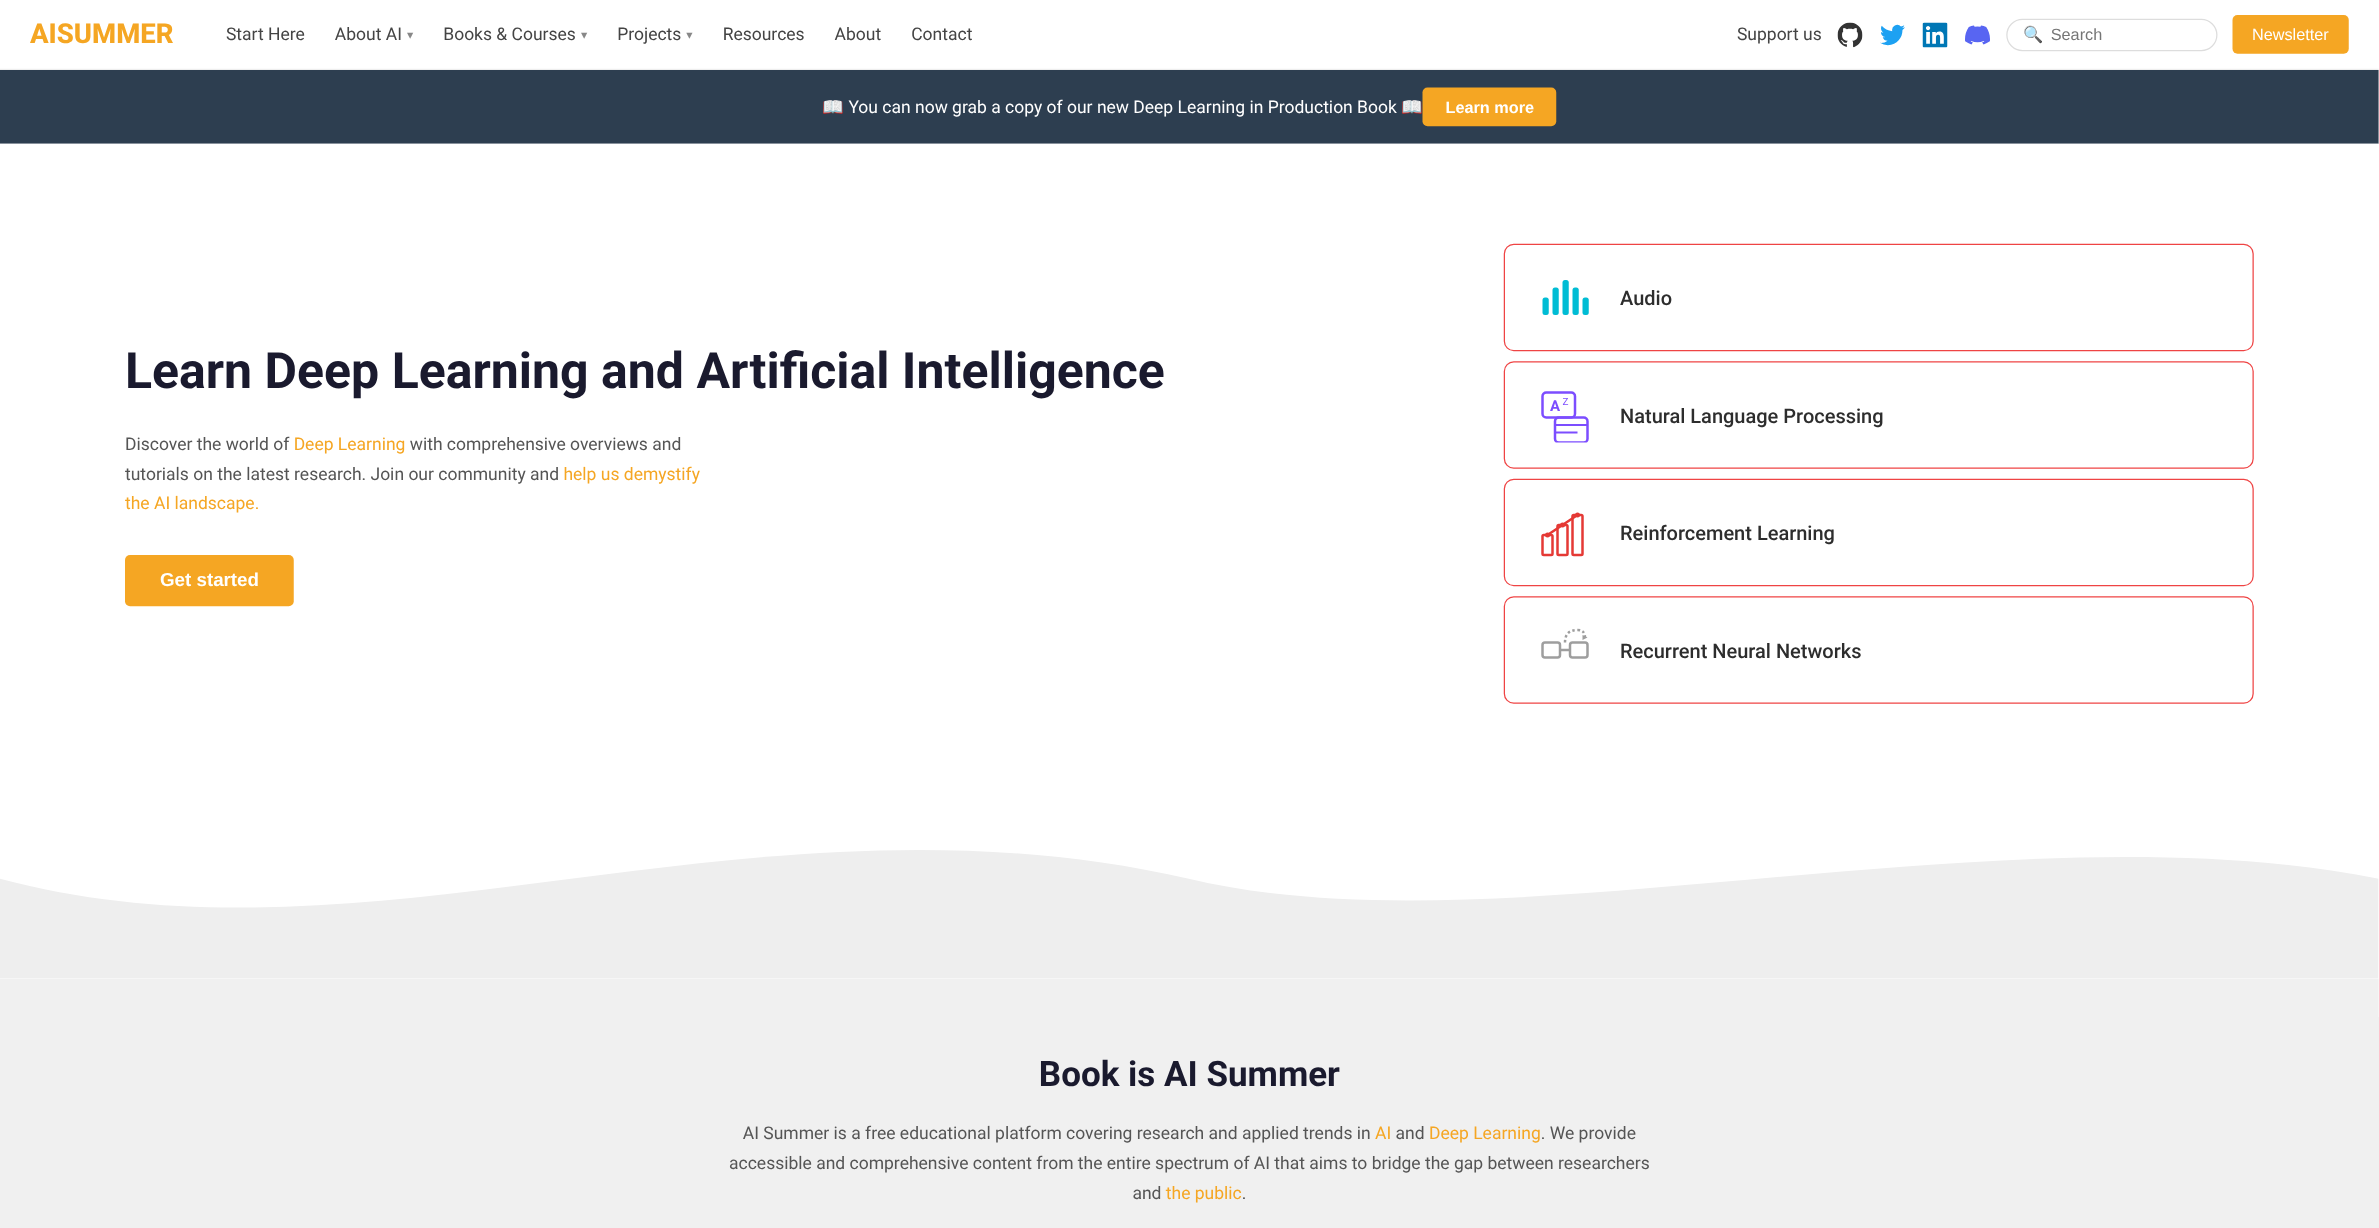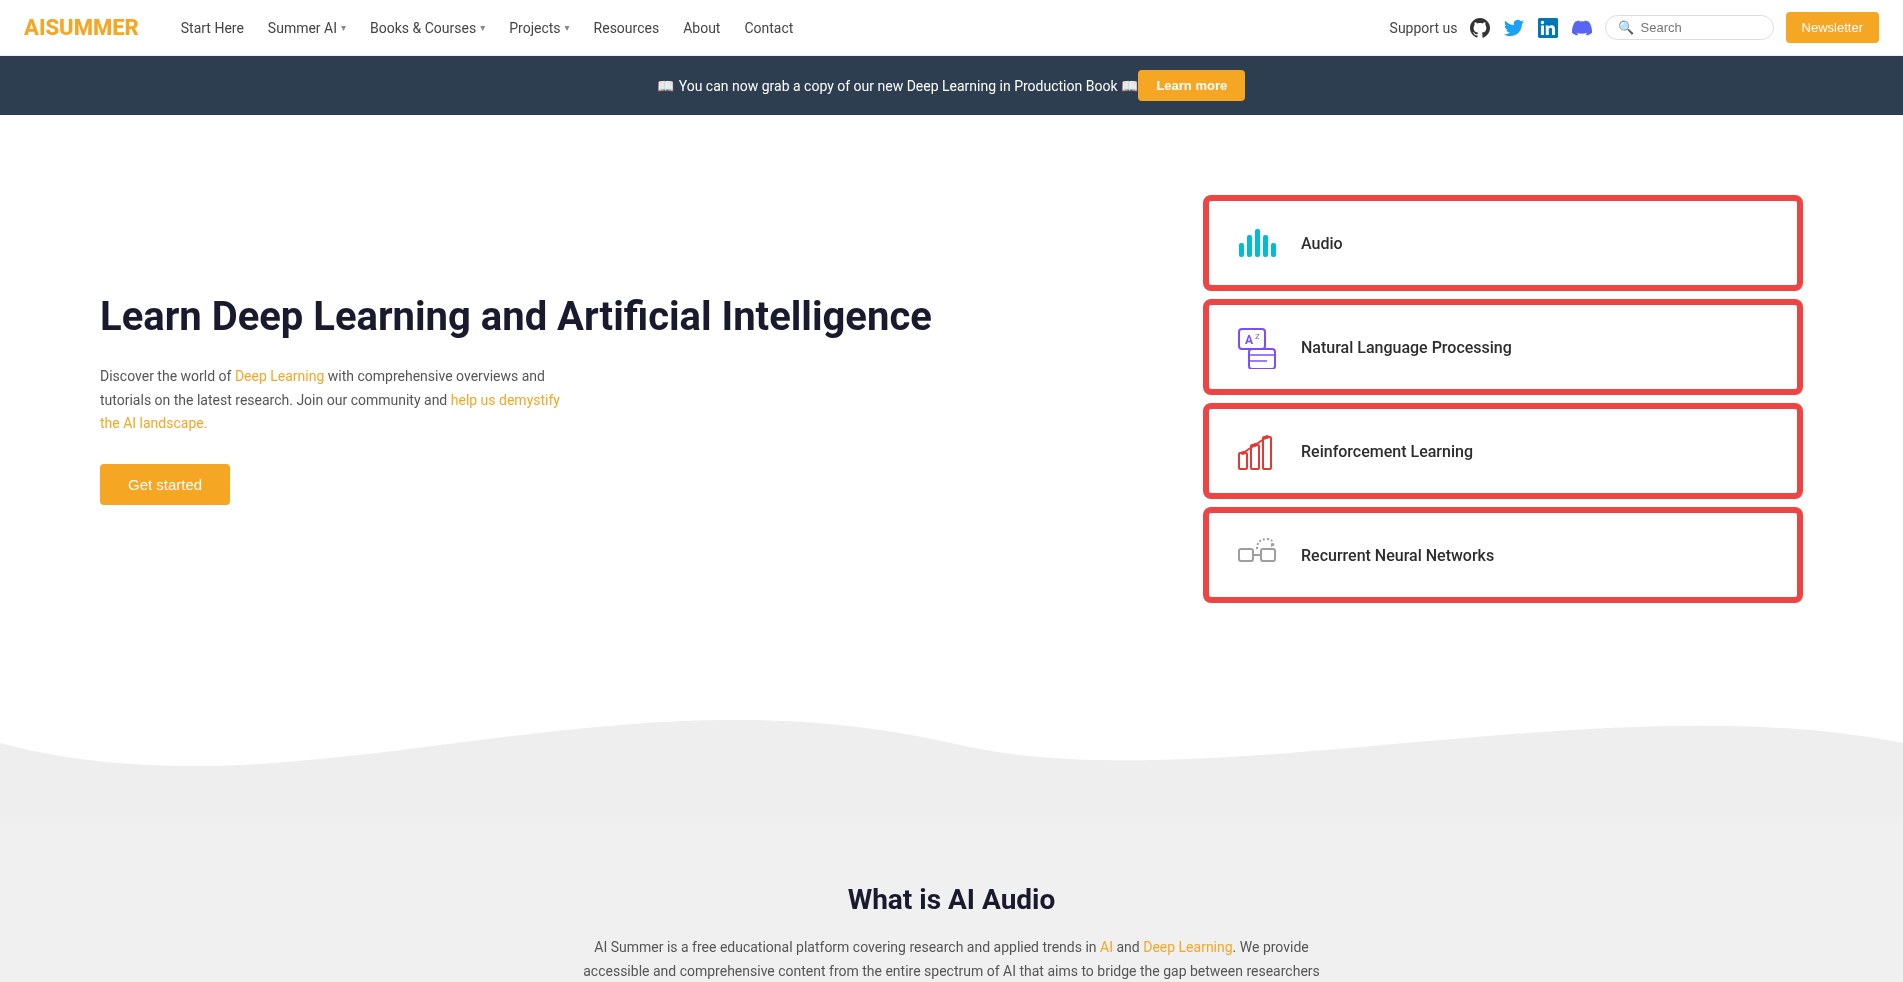--- a/index.html
+++ b/index.html
@@ -50,26 +50,26 @@
     .hero {
       display: flex; align-items: center; padding: 80px 100px 60px;
       min-height: 480px; background: #fff; position: relative;
     }
     .hero-left { flex: 1; padding-right: 60px; }
     .hero-title { font-size: 40px; font-weight: 700; color: #1a1a2e; line-height: 1.2; margin-bottom: 24px; }
     .hero-desc { font-size: 14px; color: #555; line-height: 1.7; margin-bottom: 28px; max-width: 460px; }
     .hero-desc a { color: #f5a623; text-decoration: none; }
     .hero-btn {
       background: #f5a623; color: #fff; border: none; border-radius: 4px;
-      padding: 12px 28px; font-size: 15px; font-weight: 400; cursor: pointer;
+      padding: 12px 28px; font-size: 15px; font-weight: 700; cursor: pointer;
     }
     .hero-right { flex: 1; display: flex; flex-direction: column; gap: 8px; max-width: 600px; }
     .topic-card {
       display: flex; align-items: center; gap: 20px; padding: 18px 24px;
-      background: #fff; border: 6px solid #ef4444; border-radius: 8px;
+      background: #fff; border: 1px solid #ef4444; border-radius: 8px;
       cursor: pointer; transition: box-shadow 0.2s;
     }
     .topic-icon { width: 48px; height: 48px; display: flex; align-items: center; justify-content: center; flex-shrink: 0; }
     .topic-label { font-size: 16px; font-weight: 500; color: #2d2d2d; }
 
     
     .what-section {
       background: #f0f0f0; padding: 60px 20px 80px; text-align: center;
     }
     .what-title { font-size: 28px; font-weight: 700; color: #1a1a2e; margin-bottom: 20px; }
@@ -87,21 +87,21 @@
 <nav>
   <a class="nav-logo" href="#">
     <span class="ai">AI</span>
     <span class="summer"> SUMMER</span>
   </a>
   <div class="nav-links">
     <a class="nav-link">
       <span>Start Here</span>
     </a>
     <a class="nav-link">
-      <span>Summer AI</span>
+      <span>About AI</span>
       <span class="chevron">▾</span>
     </a>
     <a class="nav-link">
       <span>Books &amp; Courses</span>
       <span class="chevron">▾</span>
     </a>
     <a class="nav-link">
       <span>Projects</span>
       <span class="chevron">▾</span>
     </a>
@@ -218,17 +218,17 @@
   </div>
 </section>
 
 <div class="wave-container">
   <svg viewBox="0 0 1903 160" xmlns="http://www.w3.org/2000/svg" preserveAspectRatio="none" style="display:block;width:100%;height:160px;">
     <path d="M0,80 C300,160 600,0 951,80 C1200,140 1600,20 1903,80 L1903,160 L0,160 Z" fill="#eeeeee"></path>
   </svg>
 </div>
 
 <section class="what-section">
-  <h2 class="what-title">What is AI Audio</h2>
+  <h2 class="what-title">Book is AI Summer</h2>
   <p class="what-desc">
     AI Summer is a free educational platform covering research and applied trends in <a style="color:#f5a623;text-decoration:none;">AI</a> and <a style="color:#f5a623;text-decoration:none;">Deep Learning</a>. We provide accessible and comprehensive content from the entire spectrum of AI that aims to bridge the gap between researchers and <a style="color:#f5a623;text-decoration:none;">the public</a>.
   </p>
 </section>
 
 </body></html>

